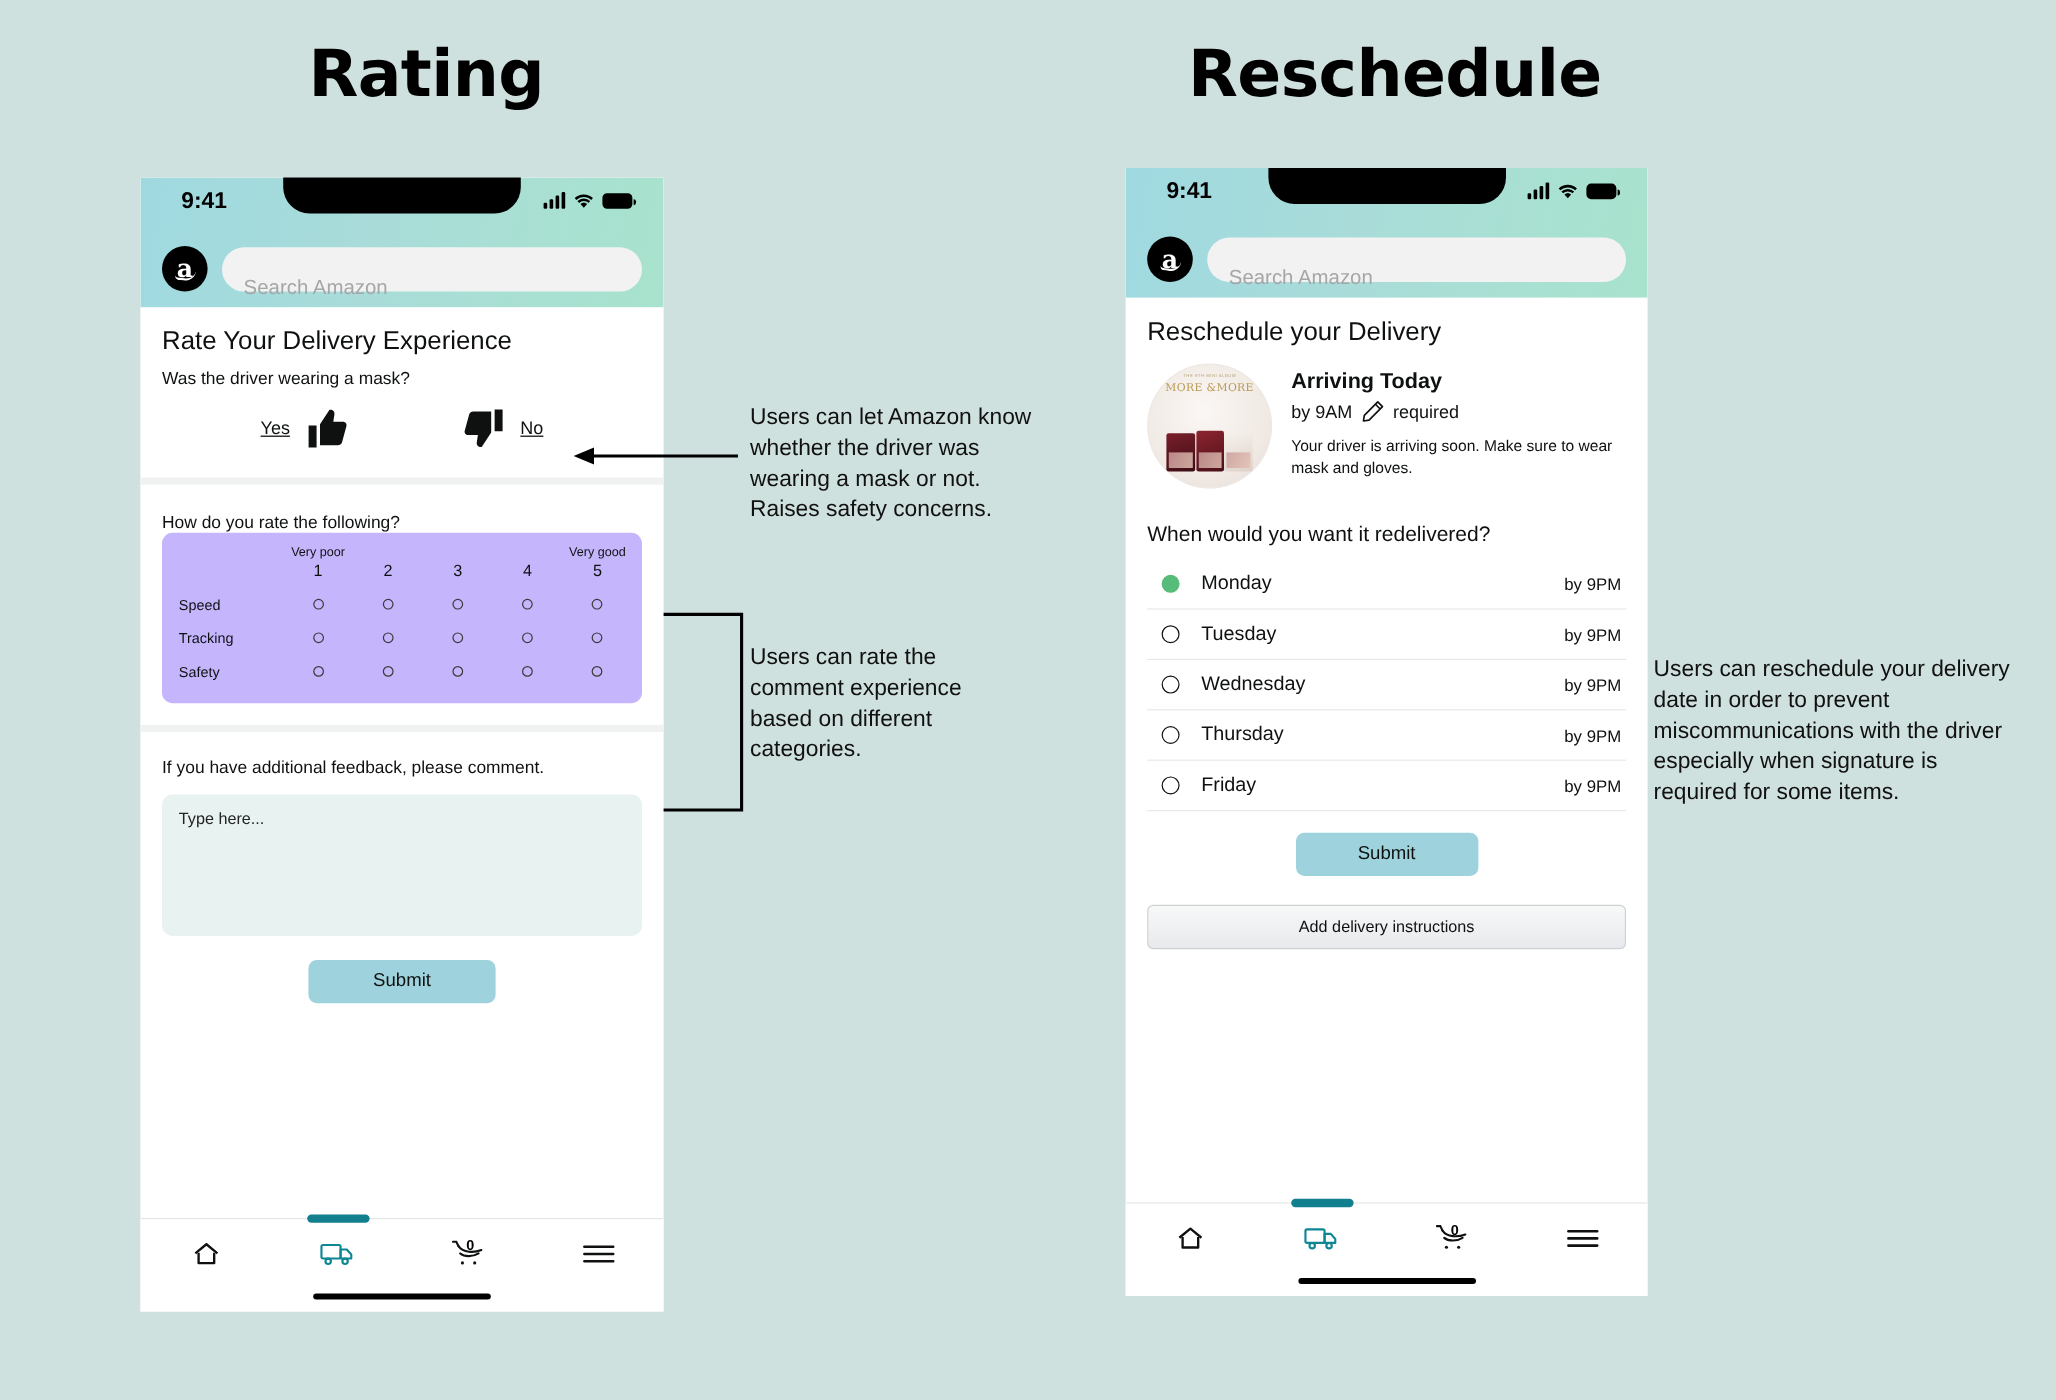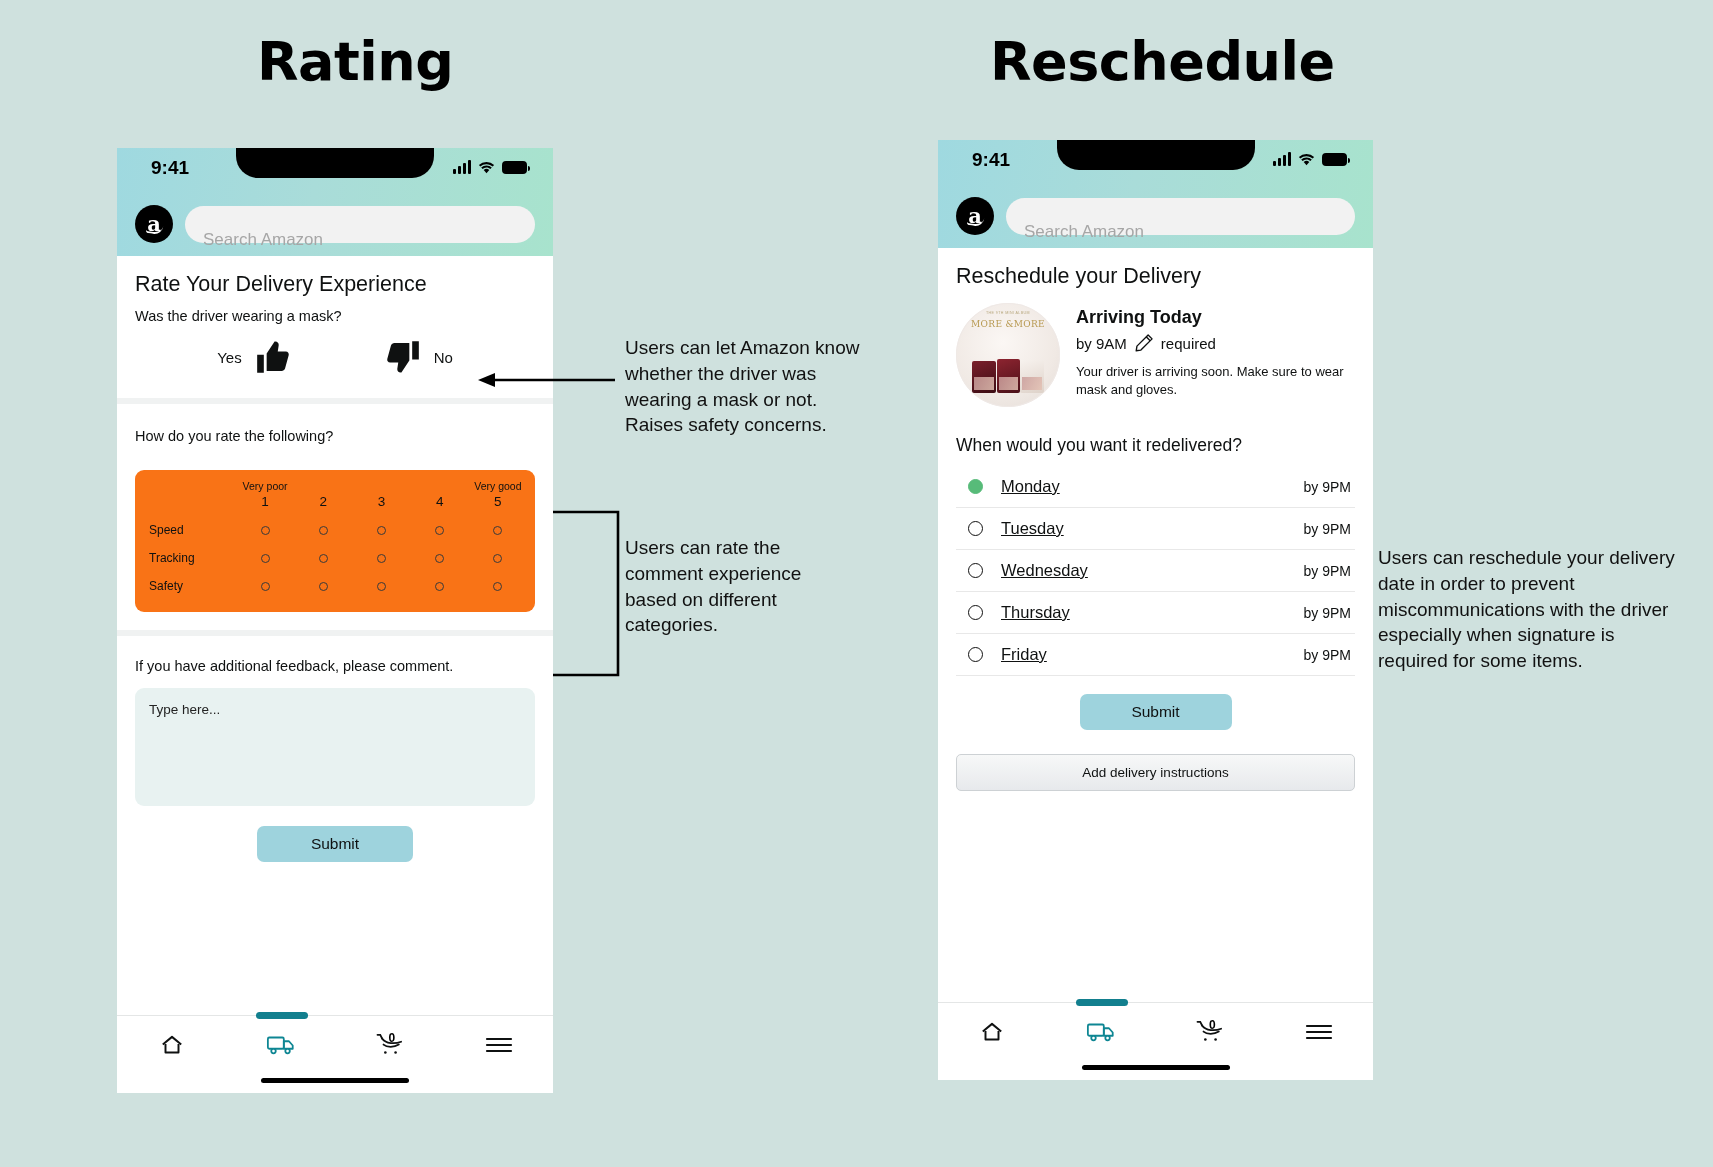--- a/index.html
+++ b/index.html
@@ -189,35 +189,36 @@
 
   
   #rate-title { padding: 16px 0 0 0; font-size: 21.5px; }
   #mask-q { padding: 11px 0 0 0; }
   .thumbs-row {
     display: flex;
     align-items: flex-end;
     justify-content: center;
     gap: 0;
     padding: 14px 0 22px 0;
+    text-decoration: underline;
   }
   .thumb-item {
     display: flex;
     align-items: center;
     gap: 12px;
   }
   .thumb-item.left { margin-right: 92px; }
   .thumb-label { font-size: 15px; color: #0f1111; }
   .thumb-ic svg { display: block; }
 
   #rate-following { padding: 24px 0 0 0; font-size: 14.5px; }
 
   .rating-card {
-    margin: 26px 0 18px 0;
-    background: #f97316;
+    margin: 0 0 18px 0;
+    background: #c4b5fd;
     border-radius: 9px;
     padding: 9px 8px 12px 8px;
   }
   table.rating-table {
     width: 100%;
     border-collapse: collapse;
     table-layout: fixed;
   }
   table.rating-table th.cat-col,
   table.rating-table td.cat-col {
@@ -416,21 +417,20 @@
   }
   .day-radio.selected {
     background: #57bb79;
     border-color: #57bb79;
   }
   .day-name {
     margin-left: 18px;
     font-size: 16.5px;
     color: #0f1111;
     flex: 1 1 auto;
-    text-decoration: underline;
   }
   .day-time {
     font-size: 14px;
     color: #0f1111;
   }
   .expected-line {
     text-align: center;
     font-size: 19px;
     color: #0f1111;
     padding-top: 6px;

